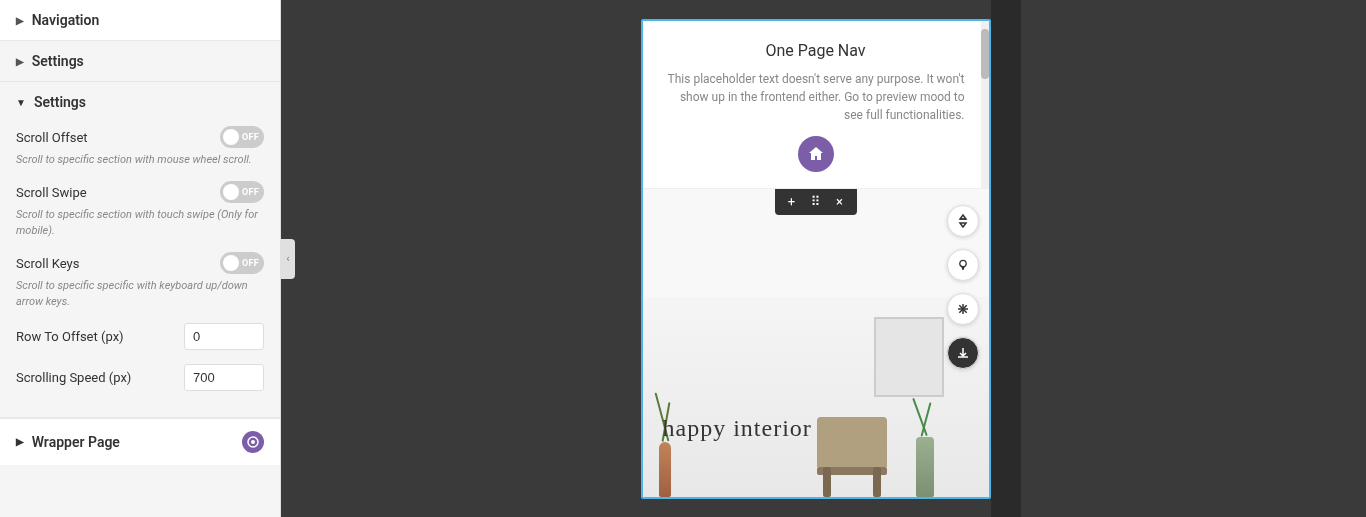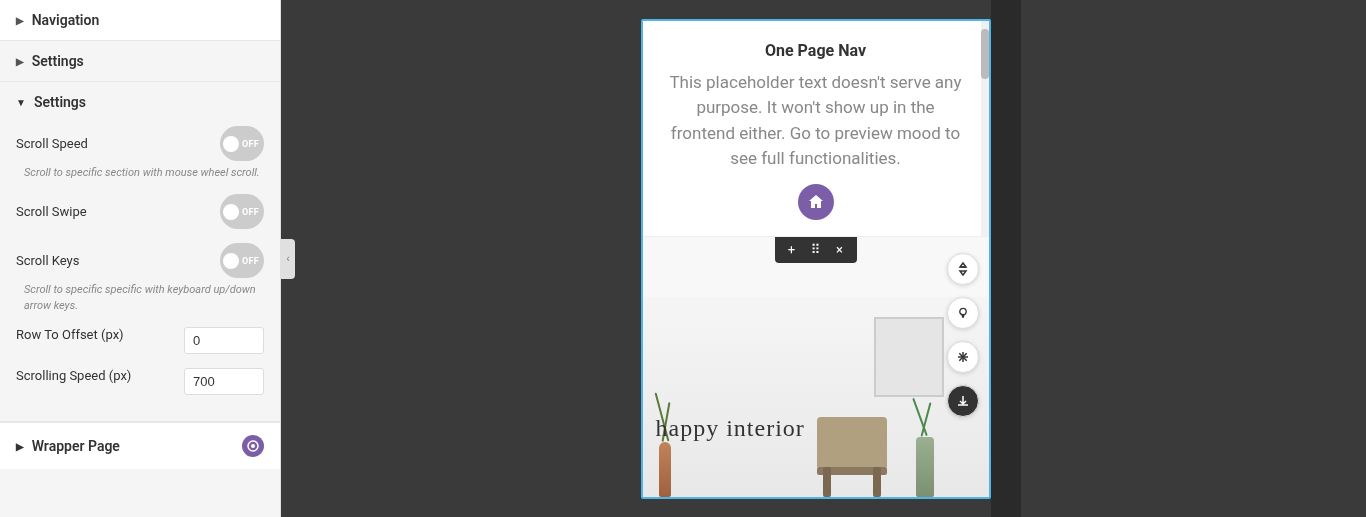--- a/index.html
+++ b/index.html
@@ -69,28 +69,27 @@
     }
     .setting-row-label {
       font-size: 13px;
       color: #333;
     }
     .setting-row-desc {
       font-size: 11px;
       color: #888;
       line-height: 1.4;
       font-style: italic;
-      margin-left: 8px;
     }
 
     
     .toggle {
       position: relative;
       width: 44px;
-      height: 35px;
+      height: 22px;
       flex-shrink: 0;
     }
     .toggle input { opacity: 0; width: 0; height: 0; }
     .toggle-slider {
       position: absolute;
       top: 0; left: 0; right: 0; bottom: 0;
       background: #ccc;
       border-radius: 22px;
       cursor: pointer;
       display: flex;
@@ -112,21 +111,21 @@
       color: #fff;
       position: absolute;
       right: 5px;
       font-weight: bold;
       letter-spacing: 0.3px;
     }
 
     
     .input-row {
       display: flex;
-      align-items: flex-start;
+      align-items: center;
       justify-content: space-between;
       margin-bottom: 14px;
     }
     .input-row-label {
       font-size: 13px;
       color: #333;
     }
     .input-field {
       width: 80px;
       padding: 5px 8px;
@@ -215,29 +214,30 @@
 
     
     .one-page-nav {
       background: #fff;
       padding: 20px 24px 16px;
       text-align: center;
       border-bottom: 1px solid #eee;
     }
     .one-page-nav-title {
       font-size: 16px;
-      font-weight: 700;
+      font-weight: 400;
       color: #333;
       margin-bottom: 10px;
     }
     .one-page-nav-text {
-      font-size: 17px;
+      font-size: 12px;
       color: #888;
       line-height: 1.5;
       margin-bottom: 12px;
+      text-align: right;
     }
     .one-page-nav-icon {
       width: 36px;
       height: 36px;
       background: #7b5ea7;
       border-radius: 50%;
       display: flex;
       align-items: center;
       justify-content: center;
       margin: 0 auto;
@@ -377,41 +377,42 @@
   </div>
 
   <div class="sidebar-section-settings">
     <div class="settings-label">
       <span class="arrow">▼</span>
       <span>Settings</span>
     </div>
 
     <div class="setting-row">
       <div class="setting-row-top">
-        <span class="setting-row-label">Scroll Speed</span>
+        <span class="setting-row-label">Scroll Offset</span>
         <label class="toggle">
           <input type="checkbox" style="">
           <div class="toggle-slider">
             <span class="toggle-off-label">OFF</span>
           </div>
         </label>
       </div>
       <div class="setting-row-desc">Scroll to specific section with mouse wheel scroll.</div>
     </div>
 
     <div class="setting-row">
       <div class="setting-row-top">
         <span class="setting-row-label">Scroll Swipe</span>
         <label class="toggle">
           <input type="checkbox" style="">
           <div class="toggle-slider">
             <span class="toggle-off-label">OFF</span>
           </div>
         </label>
       </div>
+      <div class="setting-row-desc">Scroll to specific section with touch swipe (Only for mobile).</div>
     </div>
 
     <div class="setting-row">
       <div class="setting-row-top">
         <span class="setting-row-label">Scroll Keys</span>
         <label class="toggle">
           <input type="checkbox" style="">
           <div class="toggle-slider">
             <span class="toggle-off-label">OFF</span>
           </div>
@@ -523,20 +524,20 @@
           <div style="width:8px;height:30px;background:#7a6850;position:absolute;bottom:0;right:16px;border-radius:2px;"></div>
         </div>
 
         <div style="position:absolute;bottom:0;right:55px;width:18px;height:60px;background:linear-gradient(#9ab090,#7a9070);border-radius:4px 4px 2px 2px;"></div>
 
         <div style="position:absolute;bottom:60px;right:50px;width:30px;height:50px;">
           <div style="position:absolute;width:2px;height:40px;background:#4a8a4a;transform:rotate(-20deg);left:10px;bottom:0;border-radius:2px;"></div>
           <div style="position:absolute;width:2px;height:35px;background:#4a8a4a;transform:rotate(15deg);left:16px;bottom:0;border-radius:2px;"></div>
         </div>
 
-        <div class="interior-text" style="position:absolute;bottom:55px;left:13px;">happy interior</div>
+        <div class="interior-text" style="position:absolute;bottom:55px;left:20px;">happy interior</div>
       </div>
 
     </div>
   </div>
 
   <div class="right-panel"></div>
 </div>
 
 </body></html>

